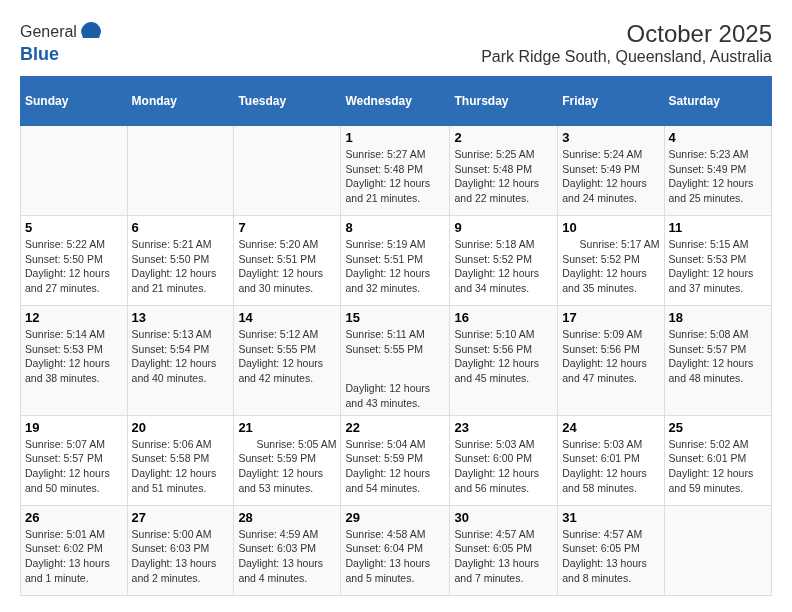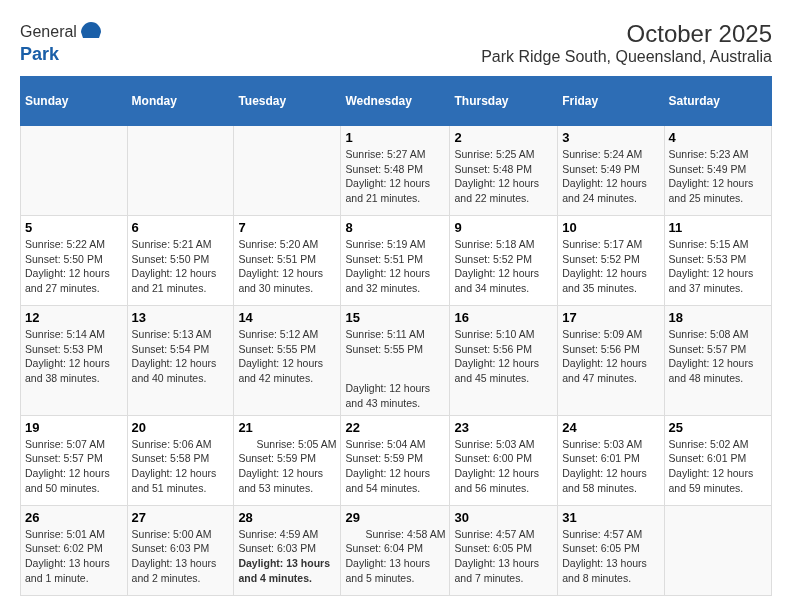--- a/index.html
+++ b/index.html
@@ -94,21 +94,21 @@
 <div class="header">
   <div class="logo">
     <div>
       <div style="display:flex; align-items:center;">
         <span class="logo-general">General</span>
         <svg class="logo-icon" viewBox="0 0 24 24" fill="#1a5fa8">
           <path d="M12 2 C6 2 2 8 2 12 L22 12 C22 7 18 2 12 2 Z" fill="#1a5fa8"></path>
           <path d="M2 12 L22 12 L20 18 L4 18 Z" fill="#1a5fa8"></path>
         </svg>
       </div>
-      <div class="logo-blue" style="color:#1a5fa8; font-weight:bold; font-size:18px;">Park</div>
+      <div class="logo-blue" style="color:#1a5fa8; font-weight:bold; font-size:18px;">Blue</div>
     </div>
   </div>
   <div class="title-section">
     <div class="month-title">October 2025</div>
     <div class="location-title">Park Ridge South, Queensland, Australia</div>
   </div>
 </div>
 
 <table>
   <thead>
@@ -197,21 +197,21 @@
           <span class="day-num">9</span>
           <div class="day-info">
             <span style="display: block;">Sunrise: 5:18 AM</span>
             <span style="display: block;">Sunset: 5:52 PM</span>
             <span style="display: block;">Daylight: 12 hours and 34 minutes.</span>
           </div>
         </td>
         <td>
           <span class="day-num">10</span>
           <div class="day-info">
-            <span style="display: block;">Sunrise: 5:17 AM</span>
+            <span style="display: block; text-align: right;">Sunrise: 5:17 AM</span>
             <span style="display: block;">Sunset: 5:52 PM</span>
             <span style="display: block;">Daylight: 12 hours and 35 minutes.</span>
           </div>
         </td>
         <td>
           <span class="day-num">11</span>
           <div class="day-info">
             <span style="display: block;">Sunrise: 5:15 AM</span>
             <span style="display: block;">Sunset: 5:53 PM</span>
             <span style="display: block;">Daylight: 12 hours and 37 minutes.</span>
@@ -349,27 +349,27 @@
             <span style="display: block;">Sunrise: 5:00 AM</span>
             <span style="display: block;">Sunset: 6:03 PM</span>
             <span style="display: block;">Daylight: 13 hours and 2 minutes.</span>
           </div>
         </td>
         <td>
           <span class="day-num">28</span>
           <div class="day-info">
             <span style="display: block;">Sunrise: 4:59 AM</span>
             <span style="display: block;">Sunset: 6:03 PM</span>
-            <span style="display: block; font-weight: bold;">Daylight: 13 hours and 4 minutes.</span>
+            <span style="display: block;">Daylight: 13 hours and 4 minutes.</span>
           </div>
         </td>
         <td>
           <span class="day-num">29</span>
           <div class="day-info">
-            <span style="display: block; text-align: right;">Sunrise: 4:58 AM</span>
+            <span style="display: block;">Sunrise: 4:58 AM</span>
             <span style="display: block;">Sunset: 6:04 PM</span>
             <span style="display: block;">Daylight: 13 hours and 5 minutes.</span>
           </div>
         </td>
         <td>
           <span class="day-num">30</span>
           <div class="day-info">
             <span style="display: block;">Sunrise: 4:57 AM</span>
             <span style="display: block;">Sunset: 6:05 PM</span>
             <span style="display: block;">Daylight: 13 hours and 7 minutes.</span>

